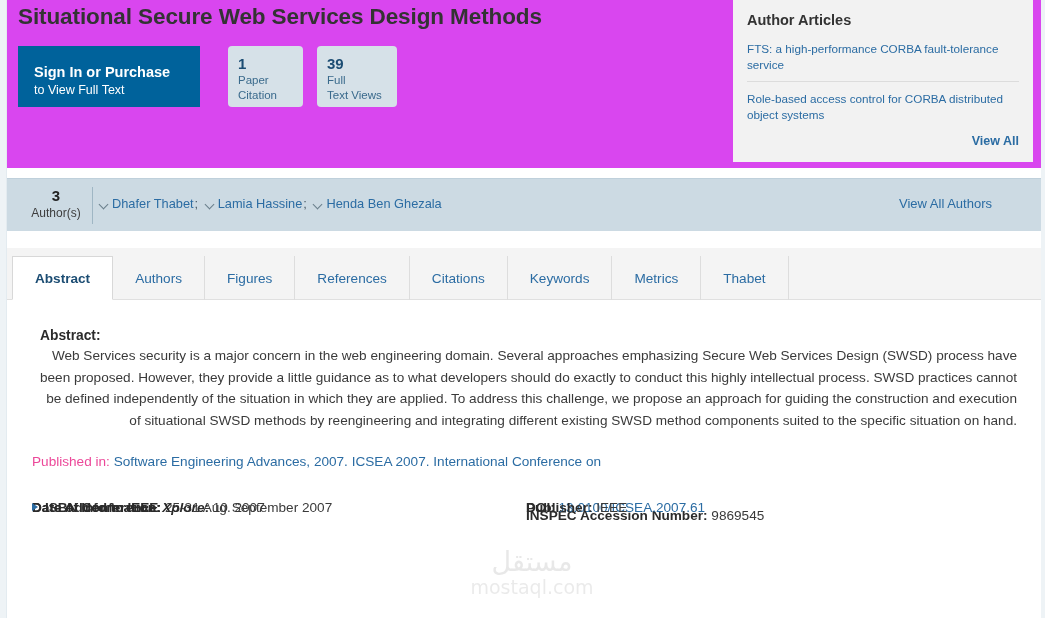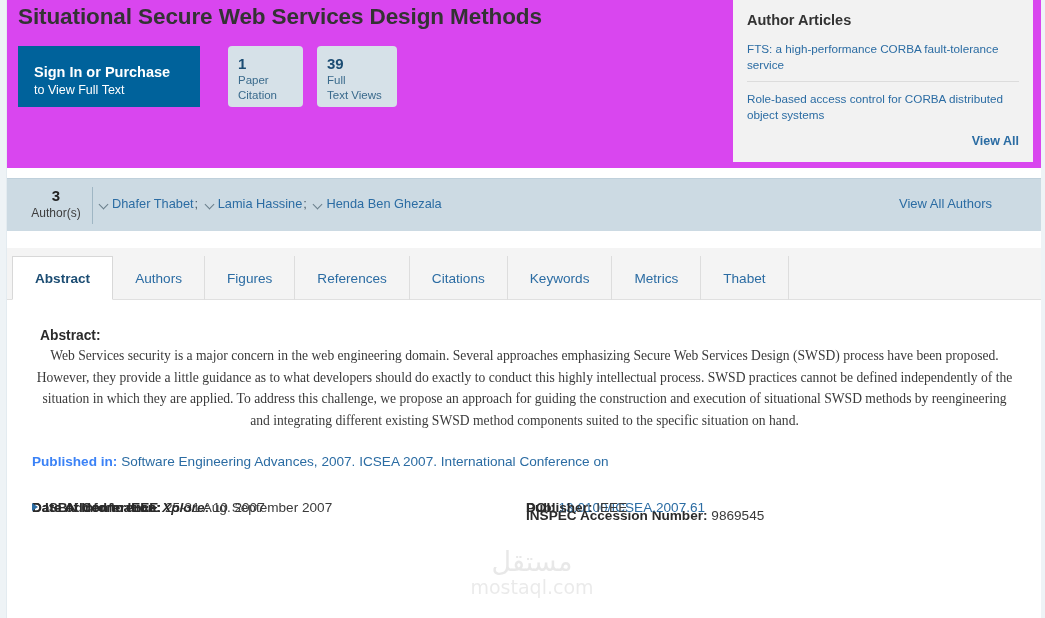--- a/index.html
+++ b/index.html
@@ -287,31 +287,30 @@
     font-weight: bold;
     color: #2b2b2b;
     margin: 0 0 2px 8px;
   }
   .abstract-text {
     font-size: 13.6px;
     line-height: 21.5px;
     color: #3a3a3a;
     margin: 0;
     width: 985px;
-    text-align: center;
-    font-family: Liberation Serif, serif;
+    text-align: right;
   }
   .published-row {
     margin-top: 21px;
     font-size: 13.6px;
     line-height: 20px;
   }
   .published-row .k {
-    font-weight: bold;
-    color: #3b82f6;
+    font-weight: normal;
+    color: #ec4899;
   }
   .published-row .v {
     color: #2b6ca3;
     text-decoration: none;
     cursor: pointer;
   }
 
   .meta-grid {
     position: relative;
     margin-top: 26px;

